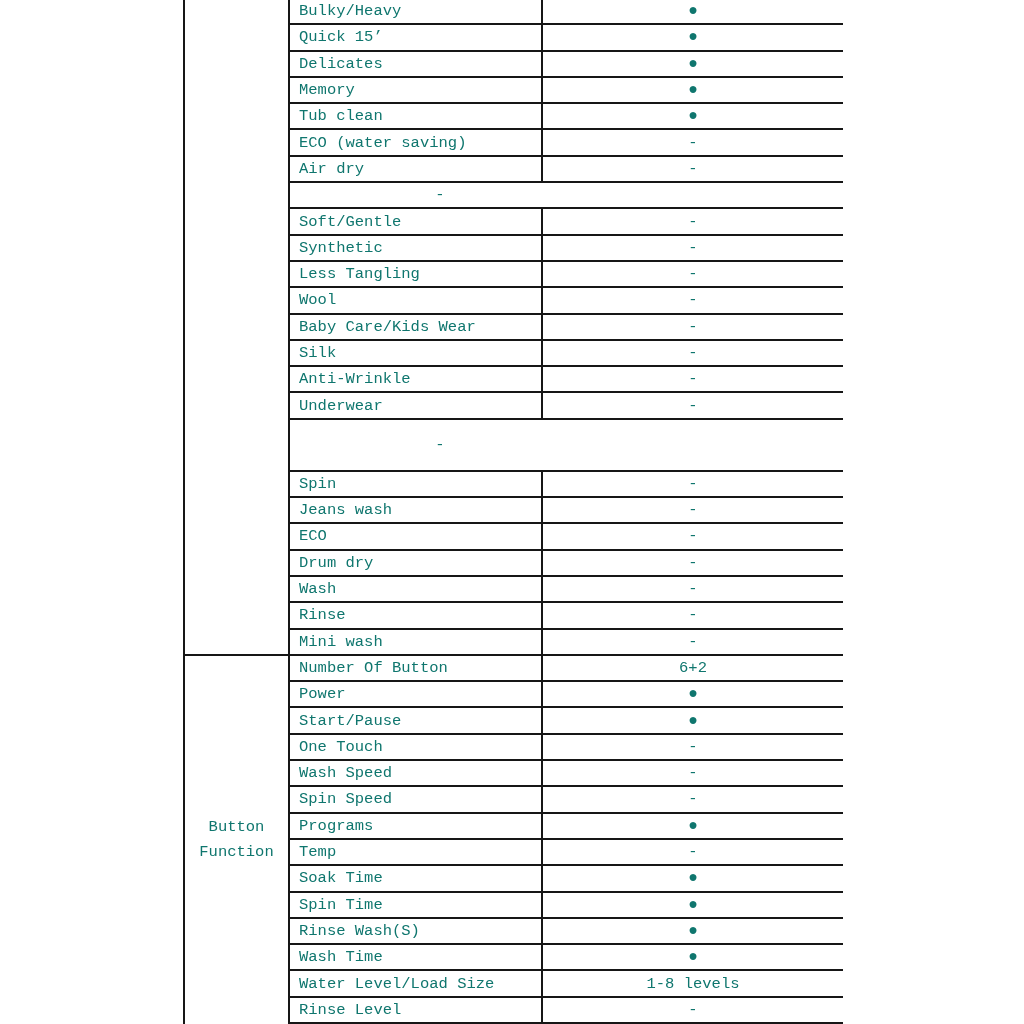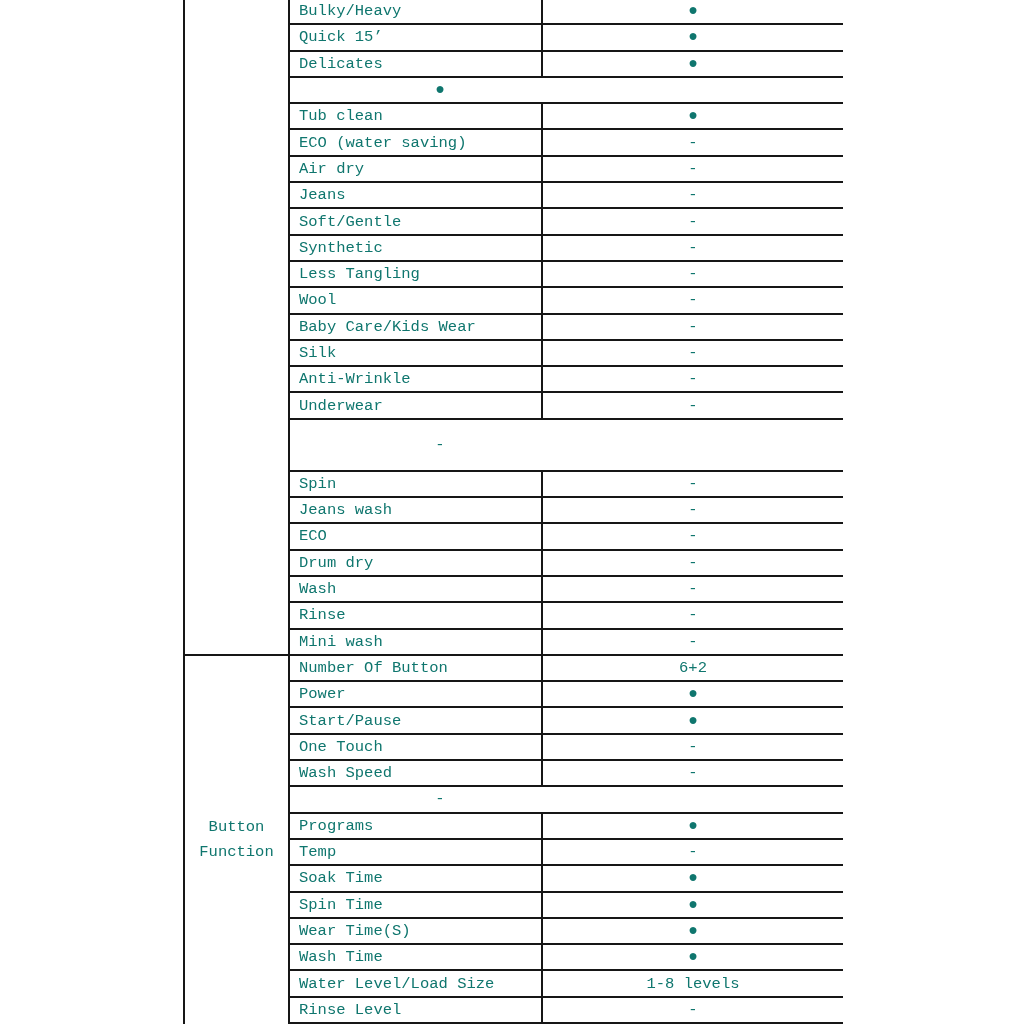--- a/index.html
+++ b/index.html
@@ -80,36 +80,36 @@
           </div>
           <div class="row">
             <div class="feature-cell">Quick 15’</div>
             <div class="value-cell dot">●</div>
           </div>
           <div class="row">
             <div class="feature-cell">Delicates</div>
             <div class="value-cell dot">●</div>
           </div>
           <div class="row">
+            <div class="feature-cell">Memory</div>
             <div class="value-cell dot">●</div>
           </div>
           <div class="row">
             <div class="feature-cell">Tub clean</div>
             <div class="value-cell dot">●</div>
           </div>
           <div class="row">
             <div class="feature-cell">ECO (water saving)</div>
             <div class="value-cell">-</div>
           </div>
           <div class="row">
             <div class="feature-cell">Air dry</div>
             <div class="value-cell">-</div>
           </div>
           <div class="row">
-            <div class="feature-cell">Jeans</div>
             <div class="value-cell">-</div>
           </div>
           <div class="row">
             <div class="feature-cell">Soft/Gentle</div>
             <div class="value-cell">-</div>
           </div>
           <div class="row">
             <div class="feature-cell">Synthetic</div>
             <div class="value-cell">-</div>
           </div>
@@ -188,40 +188,41 @@
           </div>
           <div class="row">
             <div class="feature-cell">One Touch</div>
             <div class="value-cell">-</div>
           </div>
           <div class="row">
             <div class="feature-cell">Wash Speed</div>
             <div class="value-cell">-</div>
           </div>
           <div class="row">
+            <div class="feature-cell">Spin Speed</div>
             <div class="value-cell">-</div>
           </div>
           <div class="row">
             <div class="feature-cell">Programs</div>
             <div class="value-cell dot">●</div>
           </div>
           <div class="row">
             <div class="feature-cell">Temp</div>
             <div class="value-cell">-</div>
           </div>
           <div class="row">
             <div class="feature-cell">Soak Time</div>
             <div class="value-cell dot">●</div>
           </div>
           <div class="row">
             <div class="feature-cell">Spin Time</div>
             <div class="value-cell dot">●</div>
           </div>
           <div class="row">
-            <div class="feature-cell">Wear Time(S)</div>
+            <div class="feature-cell">Rinse Wash(S)</div>
             <div class="value-cell dot">●</div>
           </div>
           <div class="row">
             <div class="feature-cell">Wash Time</div>
             <div class="value-cell dot">●</div>
           </div>
           <div class="row">
             <div class="feature-cell">Water Level/Load Size</div>
             <div class="value-cell">1-8 levels</div>
           </div>

